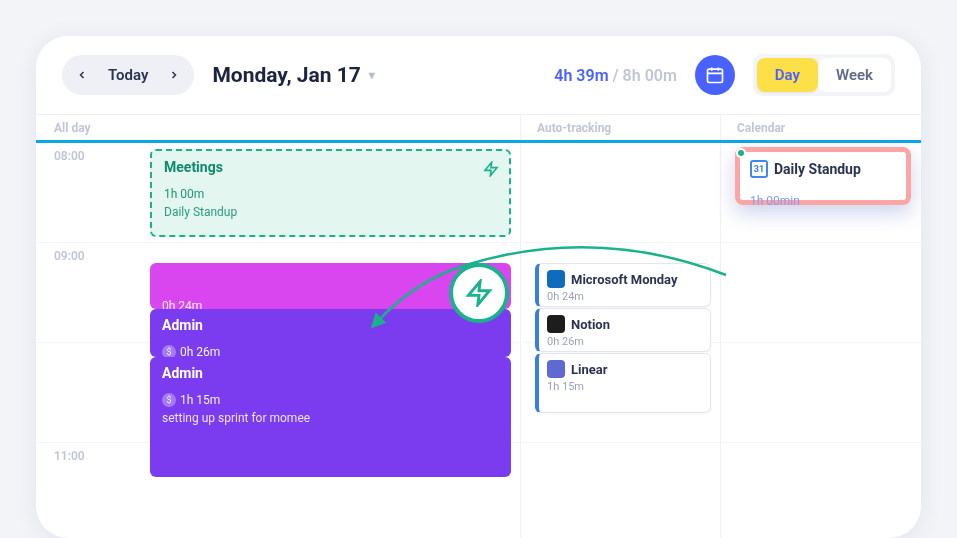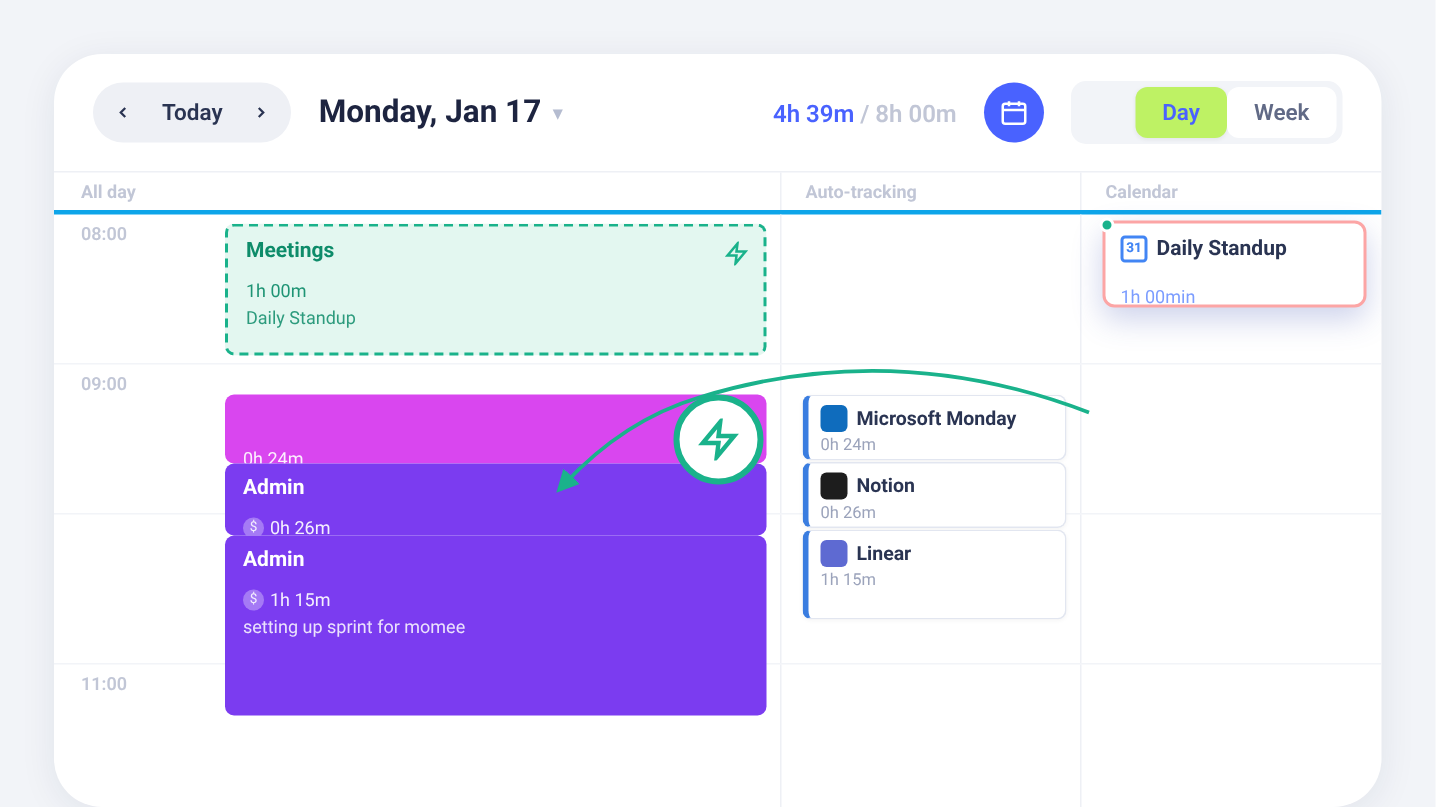--- a/index.html
+++ b/index.html
@@ -12,21 +12,21 @@
 .nav-btn { width: 32px; height: 32px; border: none; background: transparent; display: flex; align-items: center; justify-content: center; border-radius: 50%; cursor: pointer; color: #2a3452; }
 .today-btn { border: none; background: transparent; font-weight: 600; font-size: 15px; color: #2a3452; padding: 0 10px; cursor: pointer; }
 .date-title { font-size: 21px; font-weight: 700; color: #1d2440; display: flex; align-items: center; gap: 8px; }
 .date-title .caret { color: #b5bcd0; font-size: 12px; }
 .spacer { flex: 1; }
 .totals { font-size: 16px; font-weight: 600; color: #c1c6d6; }
 .totals .tracked { color: #4962ff; }
 .cal-icon-btn { width: 40px; height: 40px; border-radius: 50%; background: #4962ff; display: flex; align-items: center; justify-content: center; cursor: pointer; }
 .seg { display: flex; background: #f2f4f8; border-radius: 10px; padding: 4px; }
 .seg button { border: none; padding: 8px 18px; font-size: 15px; font-weight: 600; border-radius: 8px; cursor: pointer; background: transparent; color: #616a86; }
-.seg button.active { background: #bef264; color: #4962ff; box-shadow: 0 1px 3px rgba(0,0,0,.06); margin-left: 39px; }
+.seg button.active { background: #fde047; color: #4962ff; box-shadow: 0 1px 3px rgba(0,0,0,.06); }
 .seg button.inactive-week { background: #fff; }
 
 
 .grid-area { border-top: 1px solid #eef0f5; position: relative; height: 440px; }
 .col-headers { display: flex; height: 28px; font-size: 12px; color: #c1c6d6; font-weight: 700; border-bottom: 3px solid #0ea5e9; }
 .col-time { width: 100px; padding-left: 18px; display: flex; align-items: center; }
 .col-track { flex: 1; border-right: 1px solid #eef0f5; }
 .col-auto { width: 200px; padding-left: 16px; display: flex; align-items: center; border-right: 1px solid #eef0f5; }
 .col-cal { width: 200px; padding-left: 16px; display: flex; align-items: center; }
 .rows { position: relative; }
@@ -47,21 +47,21 @@
 
 
 .auto-layer { position: absolute; left: calc(100% - 400px); width: 200px; top: 0; }
 .auto-card { position: absolute; left: 14px; right: 10px; background: #fff; border: 1px solid #e2e6f0; border-left: 4px solid #3a7de0; border-radius: 6px; padding: 6px 8px; box-shadow: 0 1px 3px rgba(0,0,0,.04); font-size: 13px; }
 .auto-card .ac-top { display: flex; align-items: center; gap: 6px; font-weight: 700; color: #2a3452; }
 .auto-card .ac-dur { font-size: 11px; color: #9ba3bb; margin-top: 2px; }
 .app-icon { width: 18px; height: 18px; border-radius: 4px; display: inline-block; }
 
 
 .cal-layer { position: absolute; left: calc(100% - 200px); width: 200px; top: 0; }
-.cal-card { position: absolute; left: 14px; right: 10px; background: #fff; border: 2px solid #fca5a5; border-radius: 8px; padding: 8px 10px; box-shadow: 0 8px 20px rgba(60,80,180,.25); }
+.cal-card { position: absolute; left: 14px; right: 10px; background: #fff; border: 5px solid #fca5a5; border-radius: 8px; padding: 8px 10px; box-shadow: 0 8px 20px rgba(60,80,180,.25); }
 .cal-card .dot { position: absolute; left: -4px; top: -4px; width: 10px; height: 10px; background: #1ab28b; border: 2px solid #fff; border-radius: 50%; }
 .cal-card .cc-title { display: flex; align-items: center; gap: 6px; font-weight: 700; font-size: 14px; color: #2a3452; }
 .cal-card .cc-dur { font-size: 12px; color: #7c9dff; margin-top: 16px; }
 .gcal-icon { width: 18px; height: 18px; display: inline-flex; align-items: center; justify-content: center; background: #fff; border: 2px solid #4285f4; border-radius: 3px; font-size: 9px; font-weight: 800; color: #4285f4; }
 
 
 .bolt-center { position: absolute; left: 50%; top: 148px; transform: translateX(-50%); width: 60px; height: 60px; border-radius: 50%; border: 4px solid #1ab28b; background: #fff; display: flex; align-items: center; justify-content: center; z-index: 5; }
 .bolt-center svg { color: #1ab28b; }
 .arrow-svg { position: absolute; left: 0; top: 120px; width: 100%; height: 180px; z-index: 3; pointer-events: none; }
 

